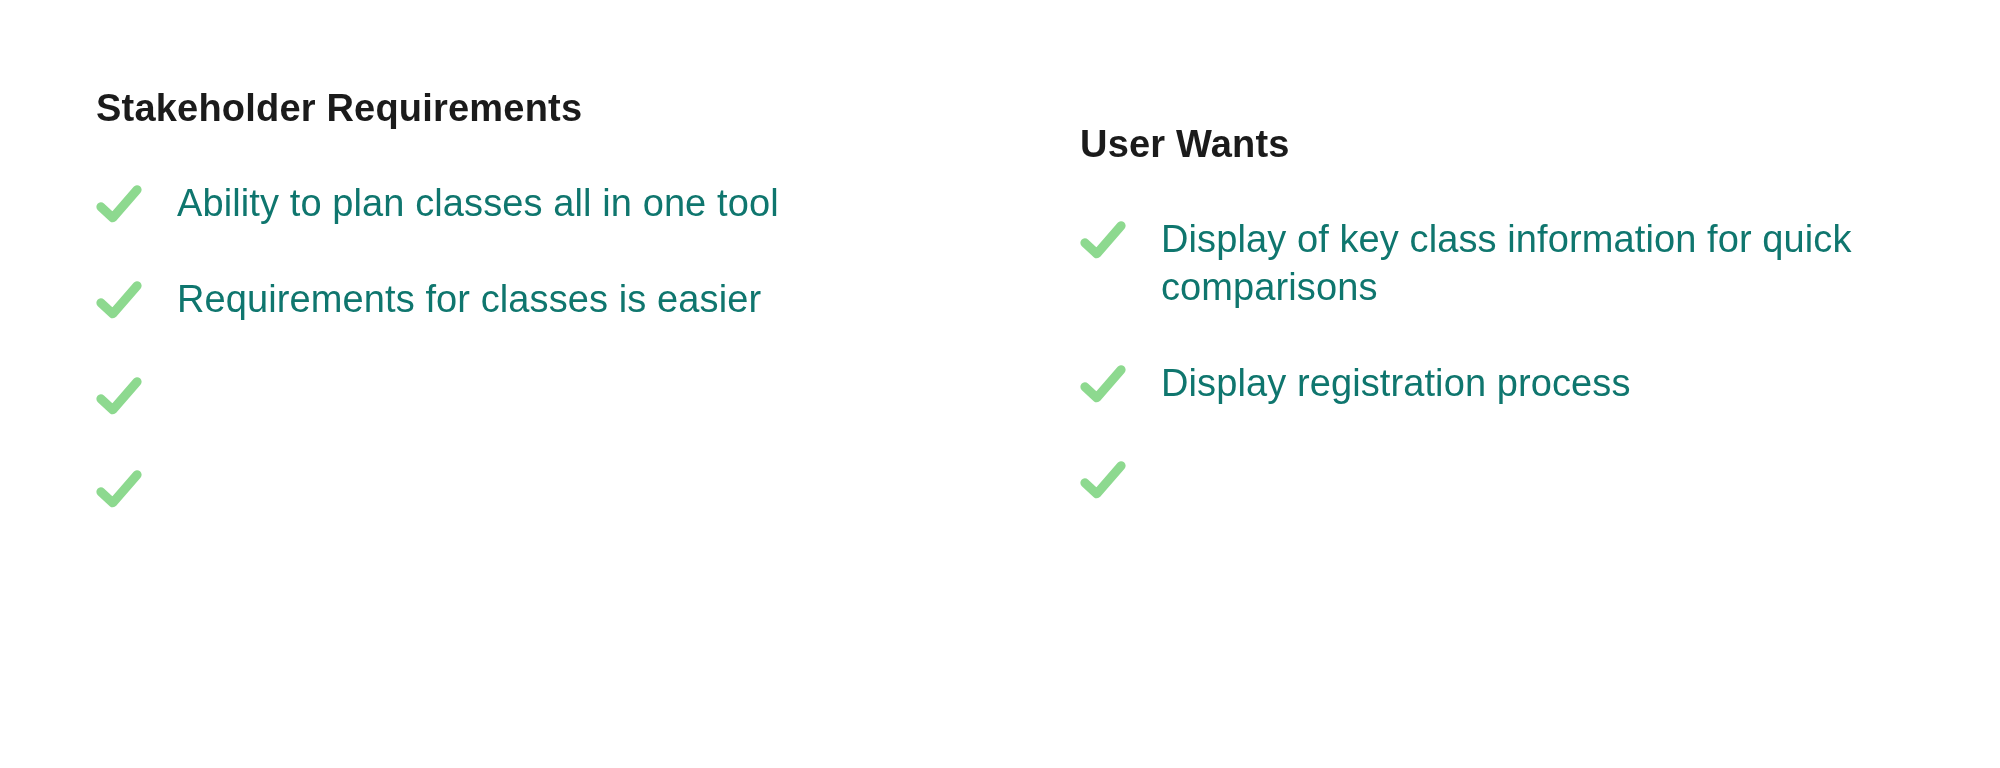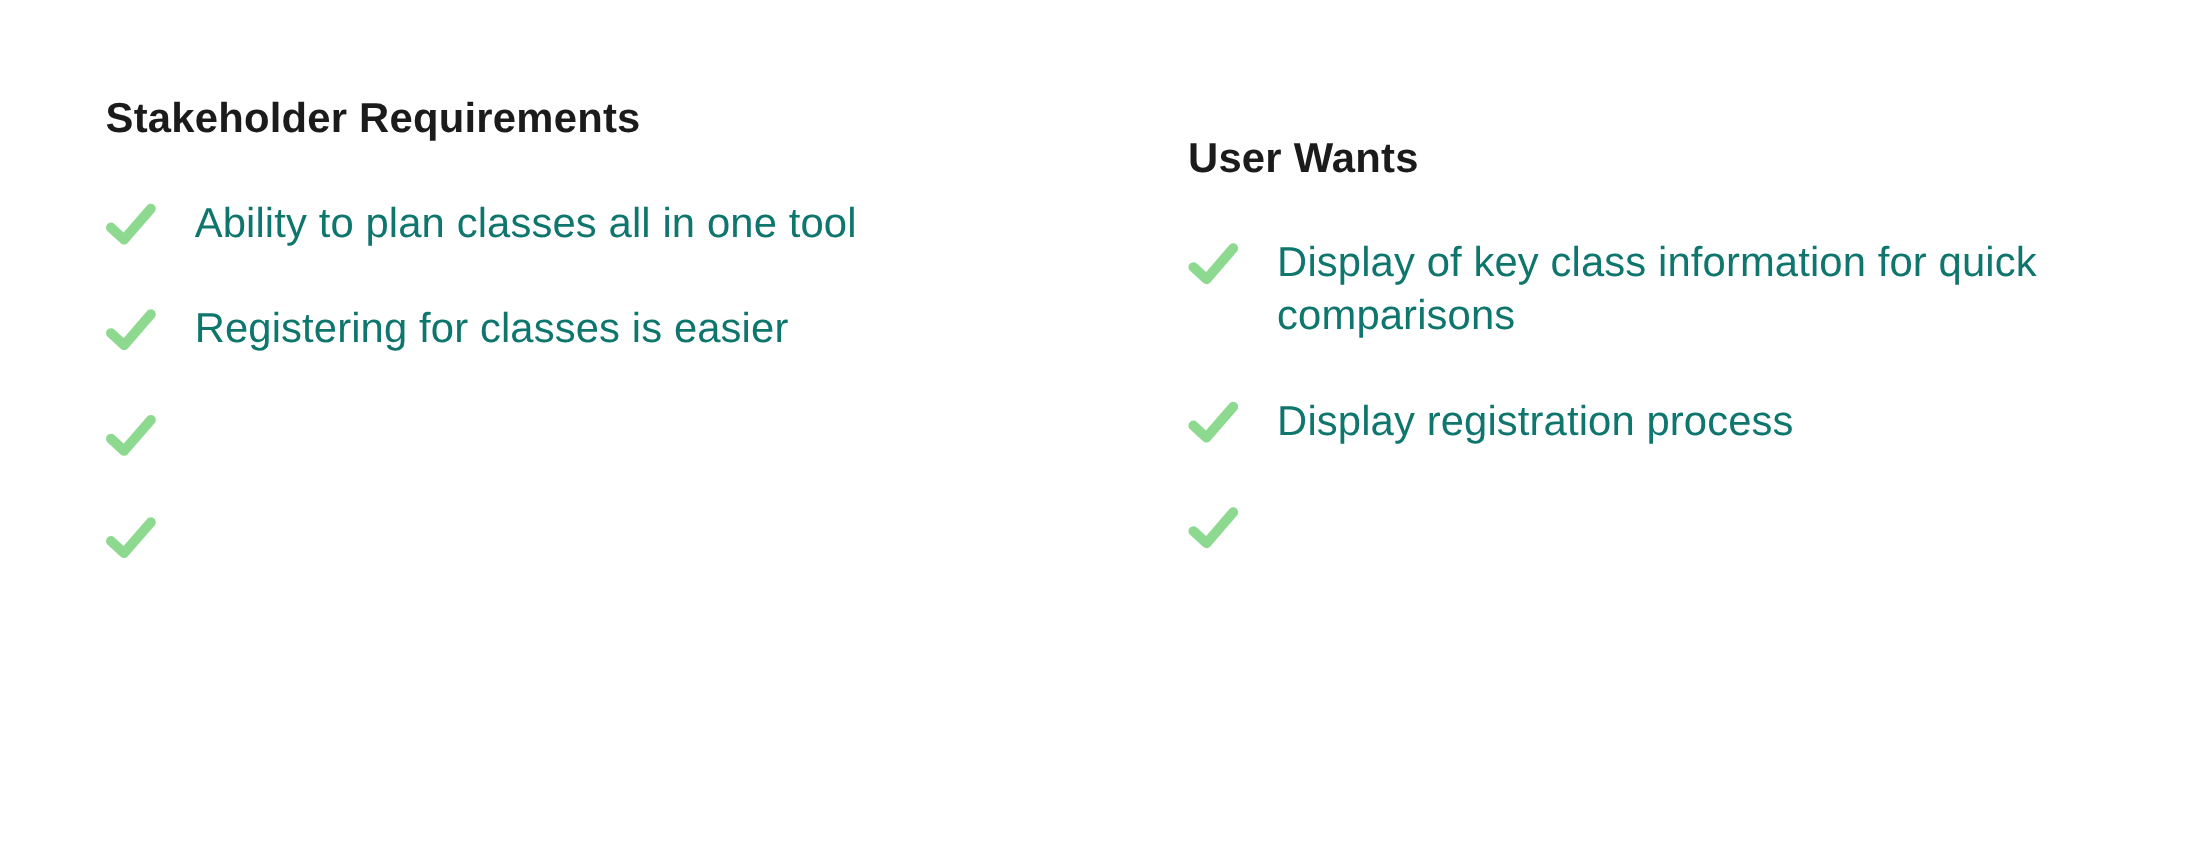--- a/index.html
+++ b/index.html
@@ -65,21 +65,21 @@
       <li class="checklist-item">
         <svg class="check-icon" viewBox="0 0 48 42">
           <path d="M5 24 L17.5 35.5 L43 6" fill="none" stroke="#8dd98f" stroke-width="9.5" stroke-linecap="round" stroke-linejoin="round"></path>
         </svg>
         <span class="item-text">Ability to plan classes all in one tool</span>
       </li>
       <li class="checklist-item">
         <svg class="check-icon" viewBox="0 0 48 42">
           <path d="M5 24 L17.5 35.5 L43 6" fill="none" stroke="#8dd98f" stroke-width="9.5" stroke-linecap="round" stroke-linejoin="round"></path>
         </svg>
-        <span class="item-text">Registering for classes is easier</span>
+        <span class="item-text">Requirements for classes is easier</span>
       </li>
       <li class="checklist-item">
         <svg class="check-icon" viewBox="0 0 48 42">
           <path d="M5 24 L17.5 35.5 L43 6" fill="none" stroke="#8dd98f" stroke-width="9.5" stroke-linecap="round" stroke-linejoin="round"></path>
         </svg>
       </li>
       <li class="checklist-item">
         <svg class="check-icon" viewBox="0 0 48 42">
           <path d="M5 24 L17.5 35.5 L43 6" fill="none" stroke="#8dd98f" stroke-width="9.5" stroke-linecap="round" stroke-linejoin="round"></path>
         </svg>

